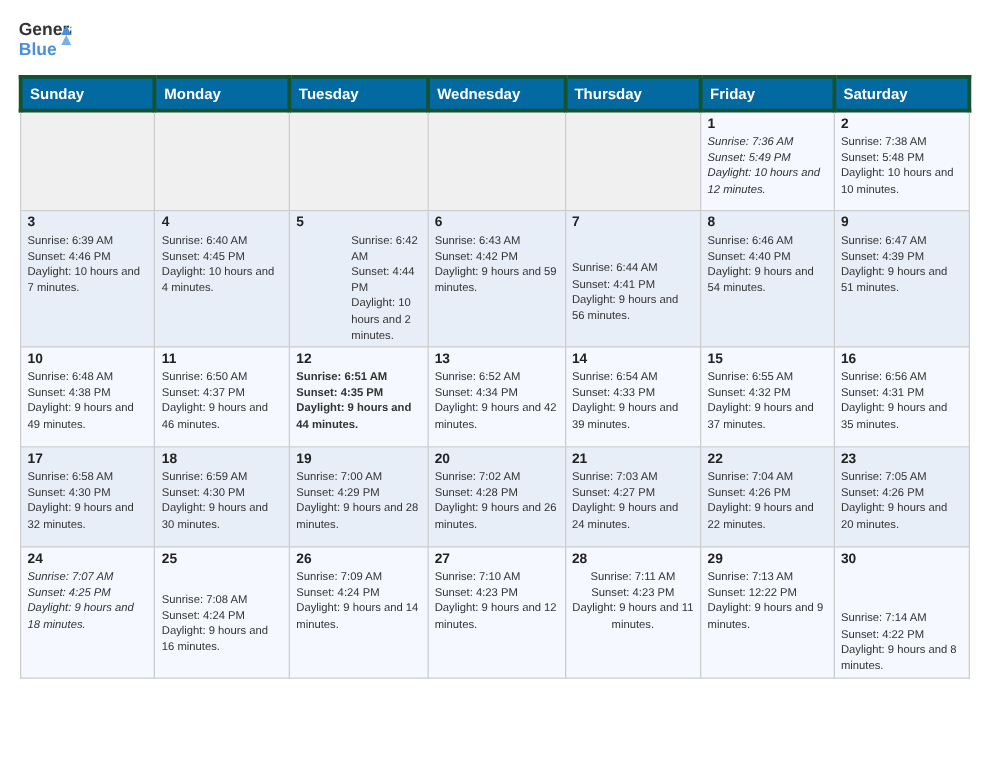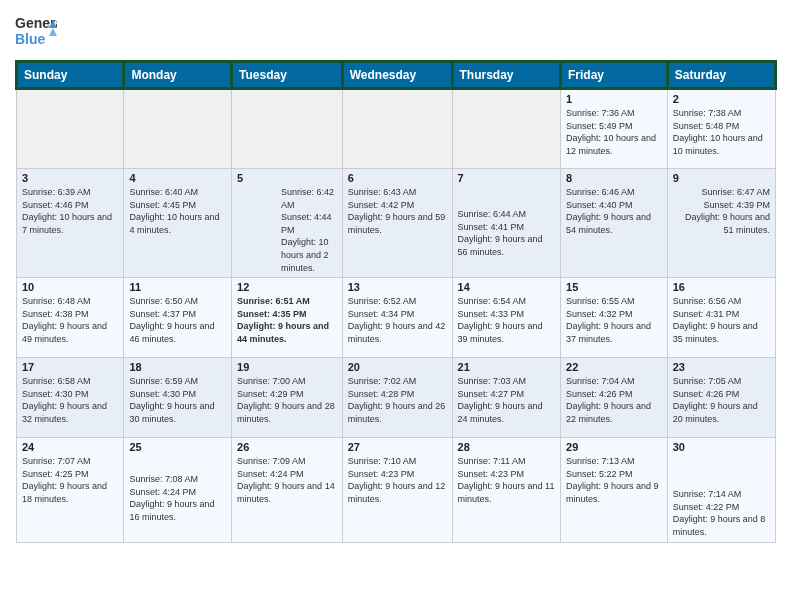--- a/index.html
+++ b/index.html
@@ -79,21 +79,21 @@
     </thead>
     <tbody id="calendar-body">
     <tr>
           <td class="empty-cell"></td>
           <td class="empty-cell"></td>
           <td class="empty-cell"></td>
           <td class="empty-cell"></td>
           <td class="empty-cell"></td>
           <td>
             <span class="day-num">1</span>
-            <div class="day-info" style="white-space: pre-line;">Sunrise: 7:36 AM
+            <div class="day-info" style="white-space: pre-line; font-style: italic;">Sunrise: 7:36 AM
 Sunset: 5:49 PM
 Daylight: 10 hours and 12 minutes.</div>
           </td>
           <td>
             <span class="day-num">2</span>
             <div class="day-info" style="white-space: pre-line;">Sunrise: 7:38 AM
 Sunset: 5:48 PM
 Daylight: 10 hours and 10 minutes.</div>
           </td>
         </tr>
@@ -129,21 +129,21 @@
 Daylight: 9 hours and 56 minutes.</div>
           </td>
           <td>
             <span class="day-num">8</span>
             <div class="day-info" style="white-space: pre-line;">Sunrise: 6:46 AM
 Sunset: 4:40 PM
 Daylight: 9 hours and 54 minutes.</div>
           </td>
           <td>
             <span class="day-num">9</span>
-            <div class="day-info" style="white-space: pre-line; text-align: right;">Sunrise: 6:47 AM
+            <div class="day-info" style="white-space: pre-line;">Sunrise: 6:47 AM
 Sunset: 4:39 PM
 Daylight: 9 hours and 51 minutes.</div>
           </td>
         </tr>
         <tr>
           <td>
             <span class="day-num">10</span>
             <div class="day-info" style="white-space: pre-line;">Sunrise: 6:48 AM
 Sunset: 4:38 PM
 Daylight: 9 hours and 49 minutes.</div>
@@ -225,21 +225,21 @@
           <td>
             <span class="day-num">23</span>
             <div class="day-info" style="white-space: pre-line;">Sunrise: 7:05 AM
 Sunset: 4:26 PM
 Daylight: 9 hours and 20 minutes.</div>
           </td>
         </tr>
         <tr>
           <td>
             <span class="day-num">24</span>
-            <div class="day-info" style="white-space: pre-line;">Sunrise: 7:07 AM
+            <div class="day-info" style="white-space: pre-line; font-style: italic;">Sunrise: 7:07 AM
 Sunset: 4:25 PM
 Daylight: 9 hours and 18 minutes.</div>
           </td>
           <td>
             <span class="day-num">25</span>
             <div class="day-info" style="white-space: pre-line; margin-top: 20px;">Sunrise: 7:08 AM
 Sunset: 4:24 PM
 Daylight: 9 hours and 16 minutes.</div>
           </td>
           <td>
@@ -249,28 +249,28 @@
 Daylight: 9 hours and 14 minutes.</div>
           </td>
           <td>
             <span class="day-num">27</span>
             <div class="day-info" style="white-space: pre-line;">Sunrise: 7:10 AM
 Sunset: 4:23 PM
 Daylight: 9 hours and 12 minutes.</div>
           </td>
           <td>
             <span class="day-num">28</span>
-            <div class="day-info" style="white-space: pre-line;">Sunrise: 7:11 AM
+            <div class="day-info" style="white-space: pre-line; text-align: center;">Sunrise: 7:11 AM
 Sunset: 4:23 PM
 Daylight: 9 hours and 11 minutes.</div>
           </td>
           <td>
             <span class="day-num">29</span>
             <div class="day-info" style="white-space: pre-line;">Sunrise: 7:13 AM
-Sunset: 5:22 PM
+Sunset: 12:22 PM
 Daylight: 9 hours and 9 minutes.</div>
           </td>
           <td>
             <span class="day-num">30</span>
             <div class="day-info" style="white-space: pre-line; margin-top: 35px;">Sunrise: 7:14 AM
 Sunset: 4:22 PM
 Daylight: 9 hours and 8 minutes.</div>
           </td>
         </tr>
       </tbody>

